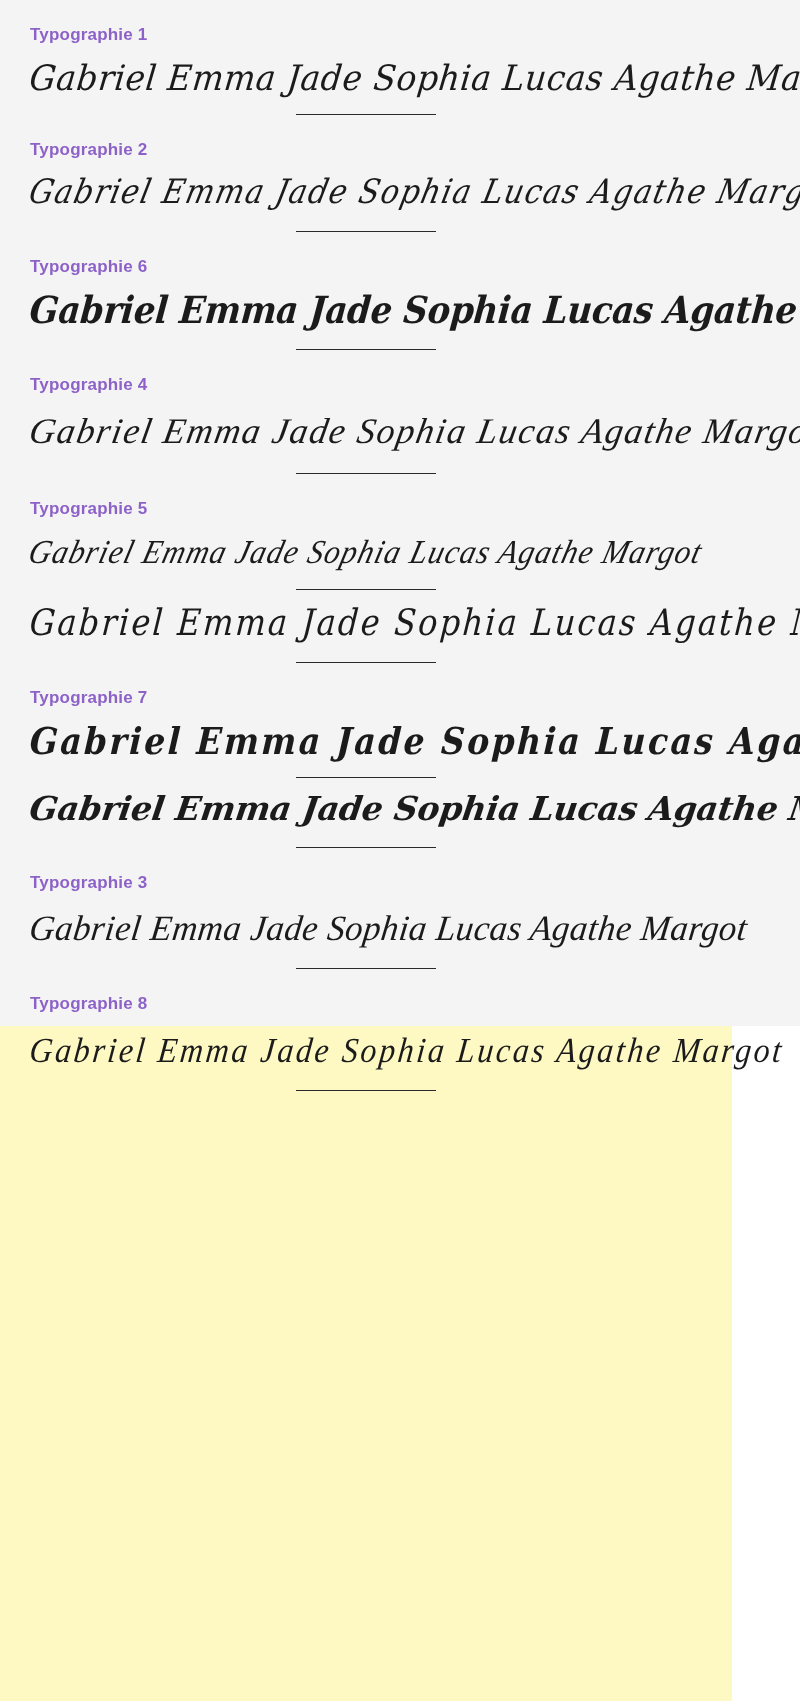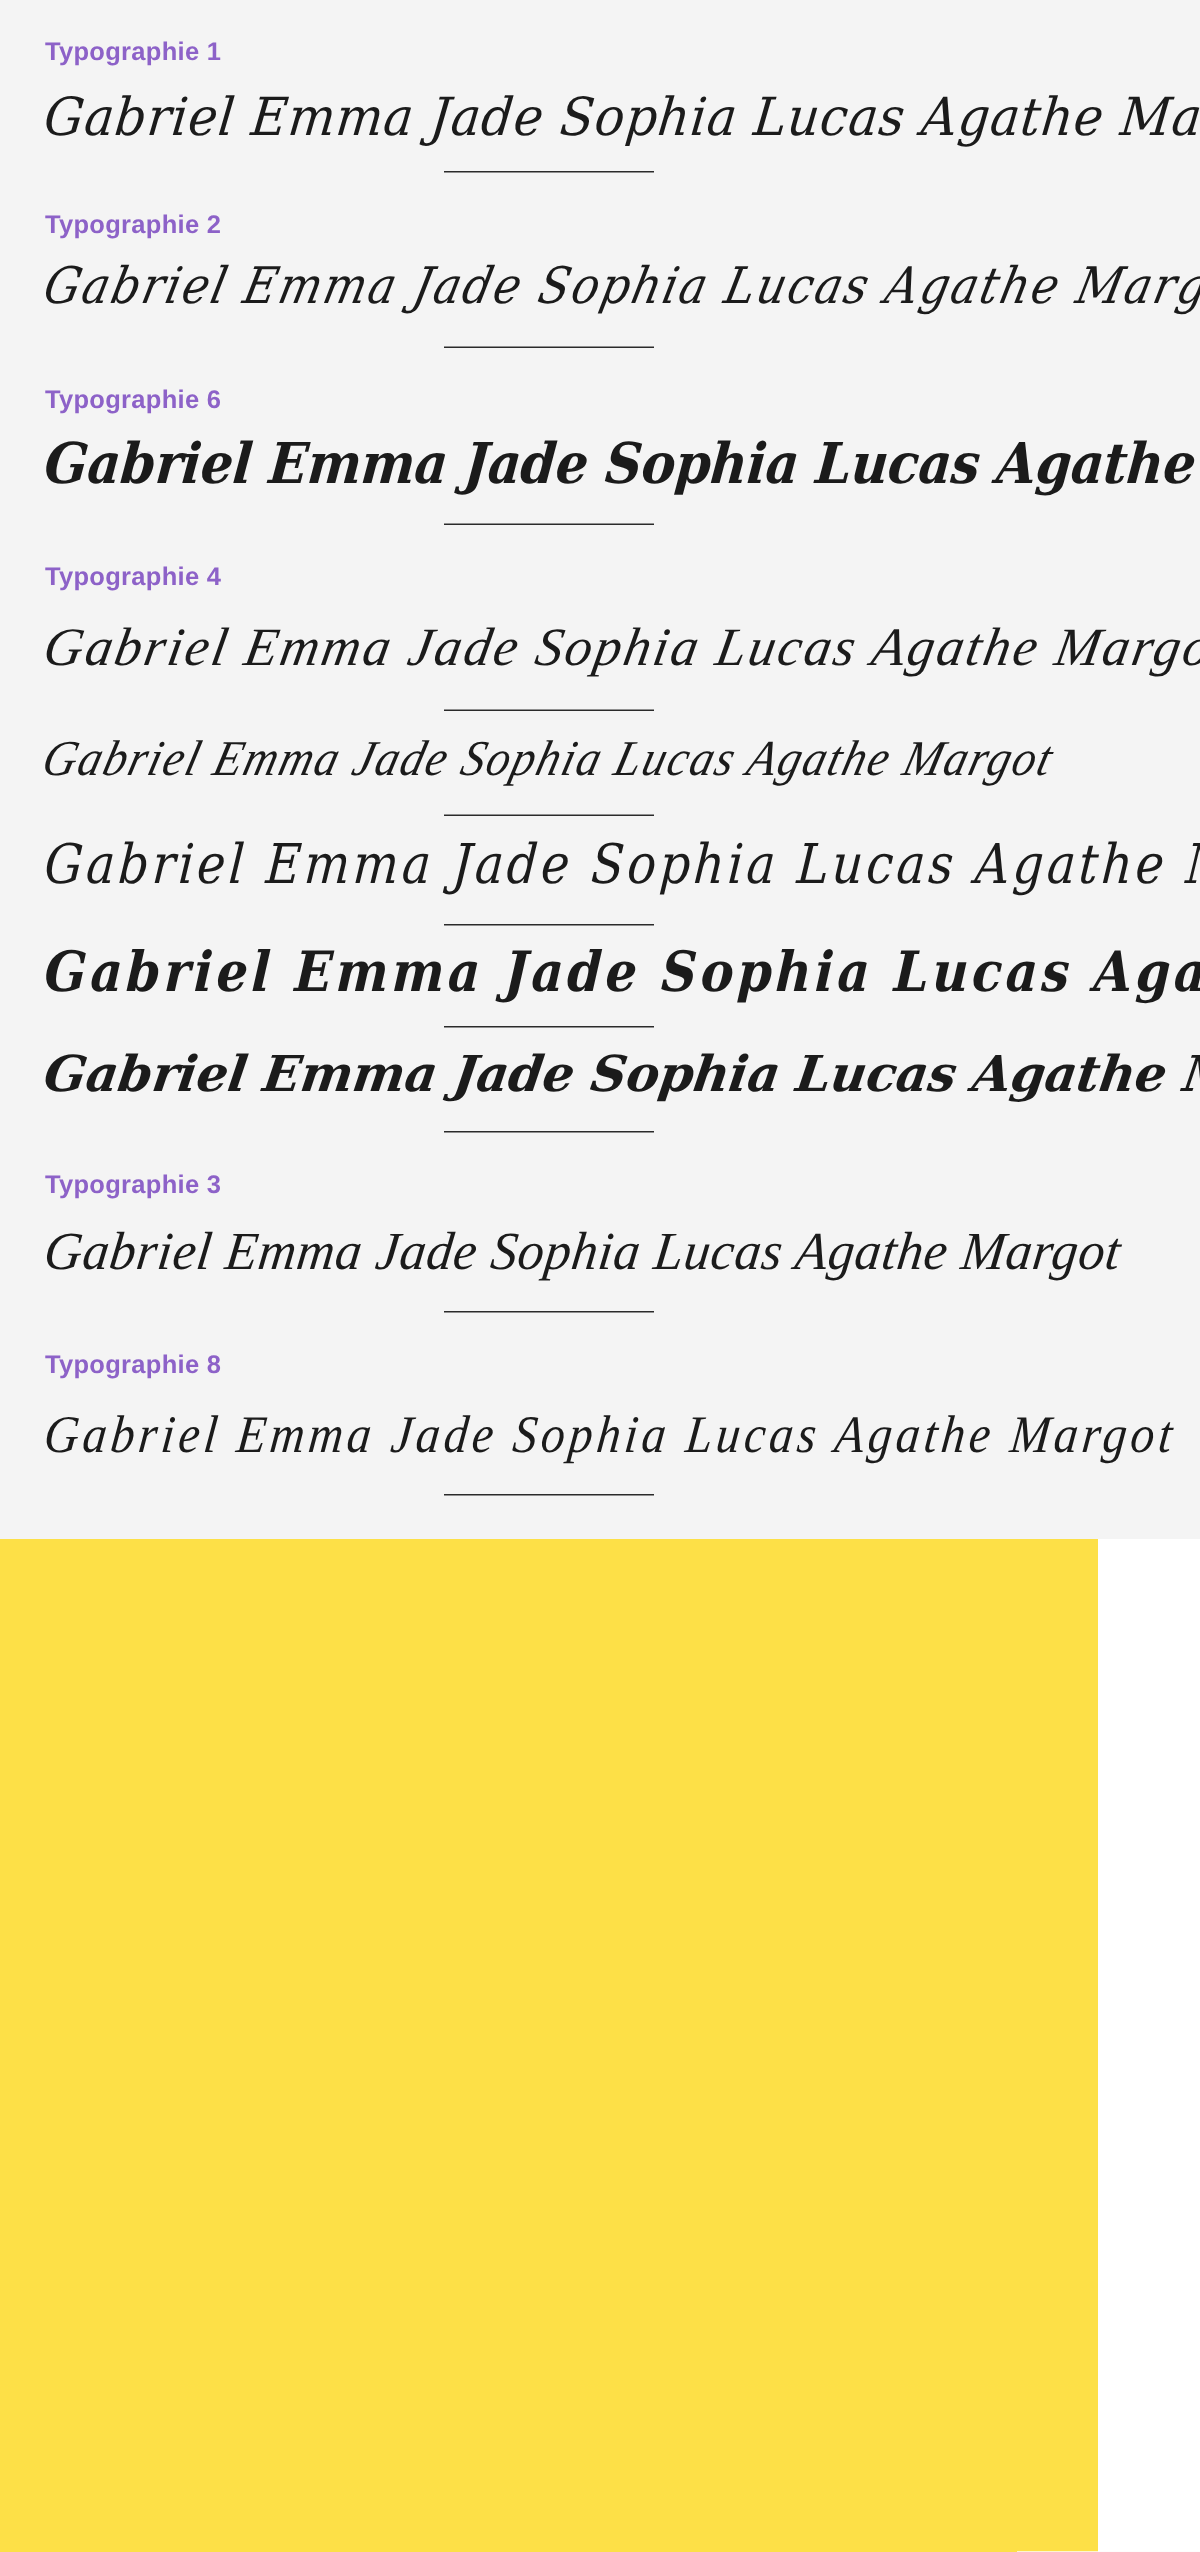--- a/index.html
+++ b/index.html
@@ -10,21 +10,21 @@
   body {
     width: 800px;
     min-height: 1701px;
     font-family: "Liberation Sans", sans-serif;
     -webkit-font-smoothing: antialiased;
   }
   .page {
     position: relative;
     width: 732px;
     min-height: 1701px;
-    background: #fde047;
+    background: #fef9c3;
   }
   
   .band-top {
     position: absolute;
     left: 0;
     top: 0;
     width: 800px;
     height: 1026px;
     background: #f4f4f4;
     z-index: 0;
@@ -201,34 +201,36 @@
 
     <section class="sample s4">
       <p class="sample-label">Typographie 4</p>
       <p class="sample-text">Gabriel Emma Jade Sophia Lucas Agathe Margot</p>
       <div class="divider-wrap">
         <div class="divider"></div>
       </div>
     </section>
 
     <section class="sample s5">
+      <p class="sample-label">Typographie 5</p>
       <p class="sample-text">Gabriel Emma Jade Sophia Lucas Agathe Margot</p>
       <div class="divider-wrap">
         <div class="divider"></div>
       </div>
     </section>
 
     <section class="sample s6">
       <p class="sample-text">Gabriel Emma Jade Sophia Lucas Agathe Margot</p>
       <div class="divider-wrap">
         <div class="divider"></div>
       </div>
     </section>
 
     <section class="sample s7">
+      <p class="sample-label">Typographie 7</p>
       <p class="sample-text">Gabriel Emma Jade Sophia Lucas Agathe Margot</p>
       <div class="divider-wrap">
         <div class="divider"></div>
       </div>
     </section>
 
     <section class="sample s8">
       <p class="sample-text">Gabriel Emma Jade Sophia Lucas Agathe Margot</p>
       <div class="divider-wrap">
         <div class="divider"></div>

